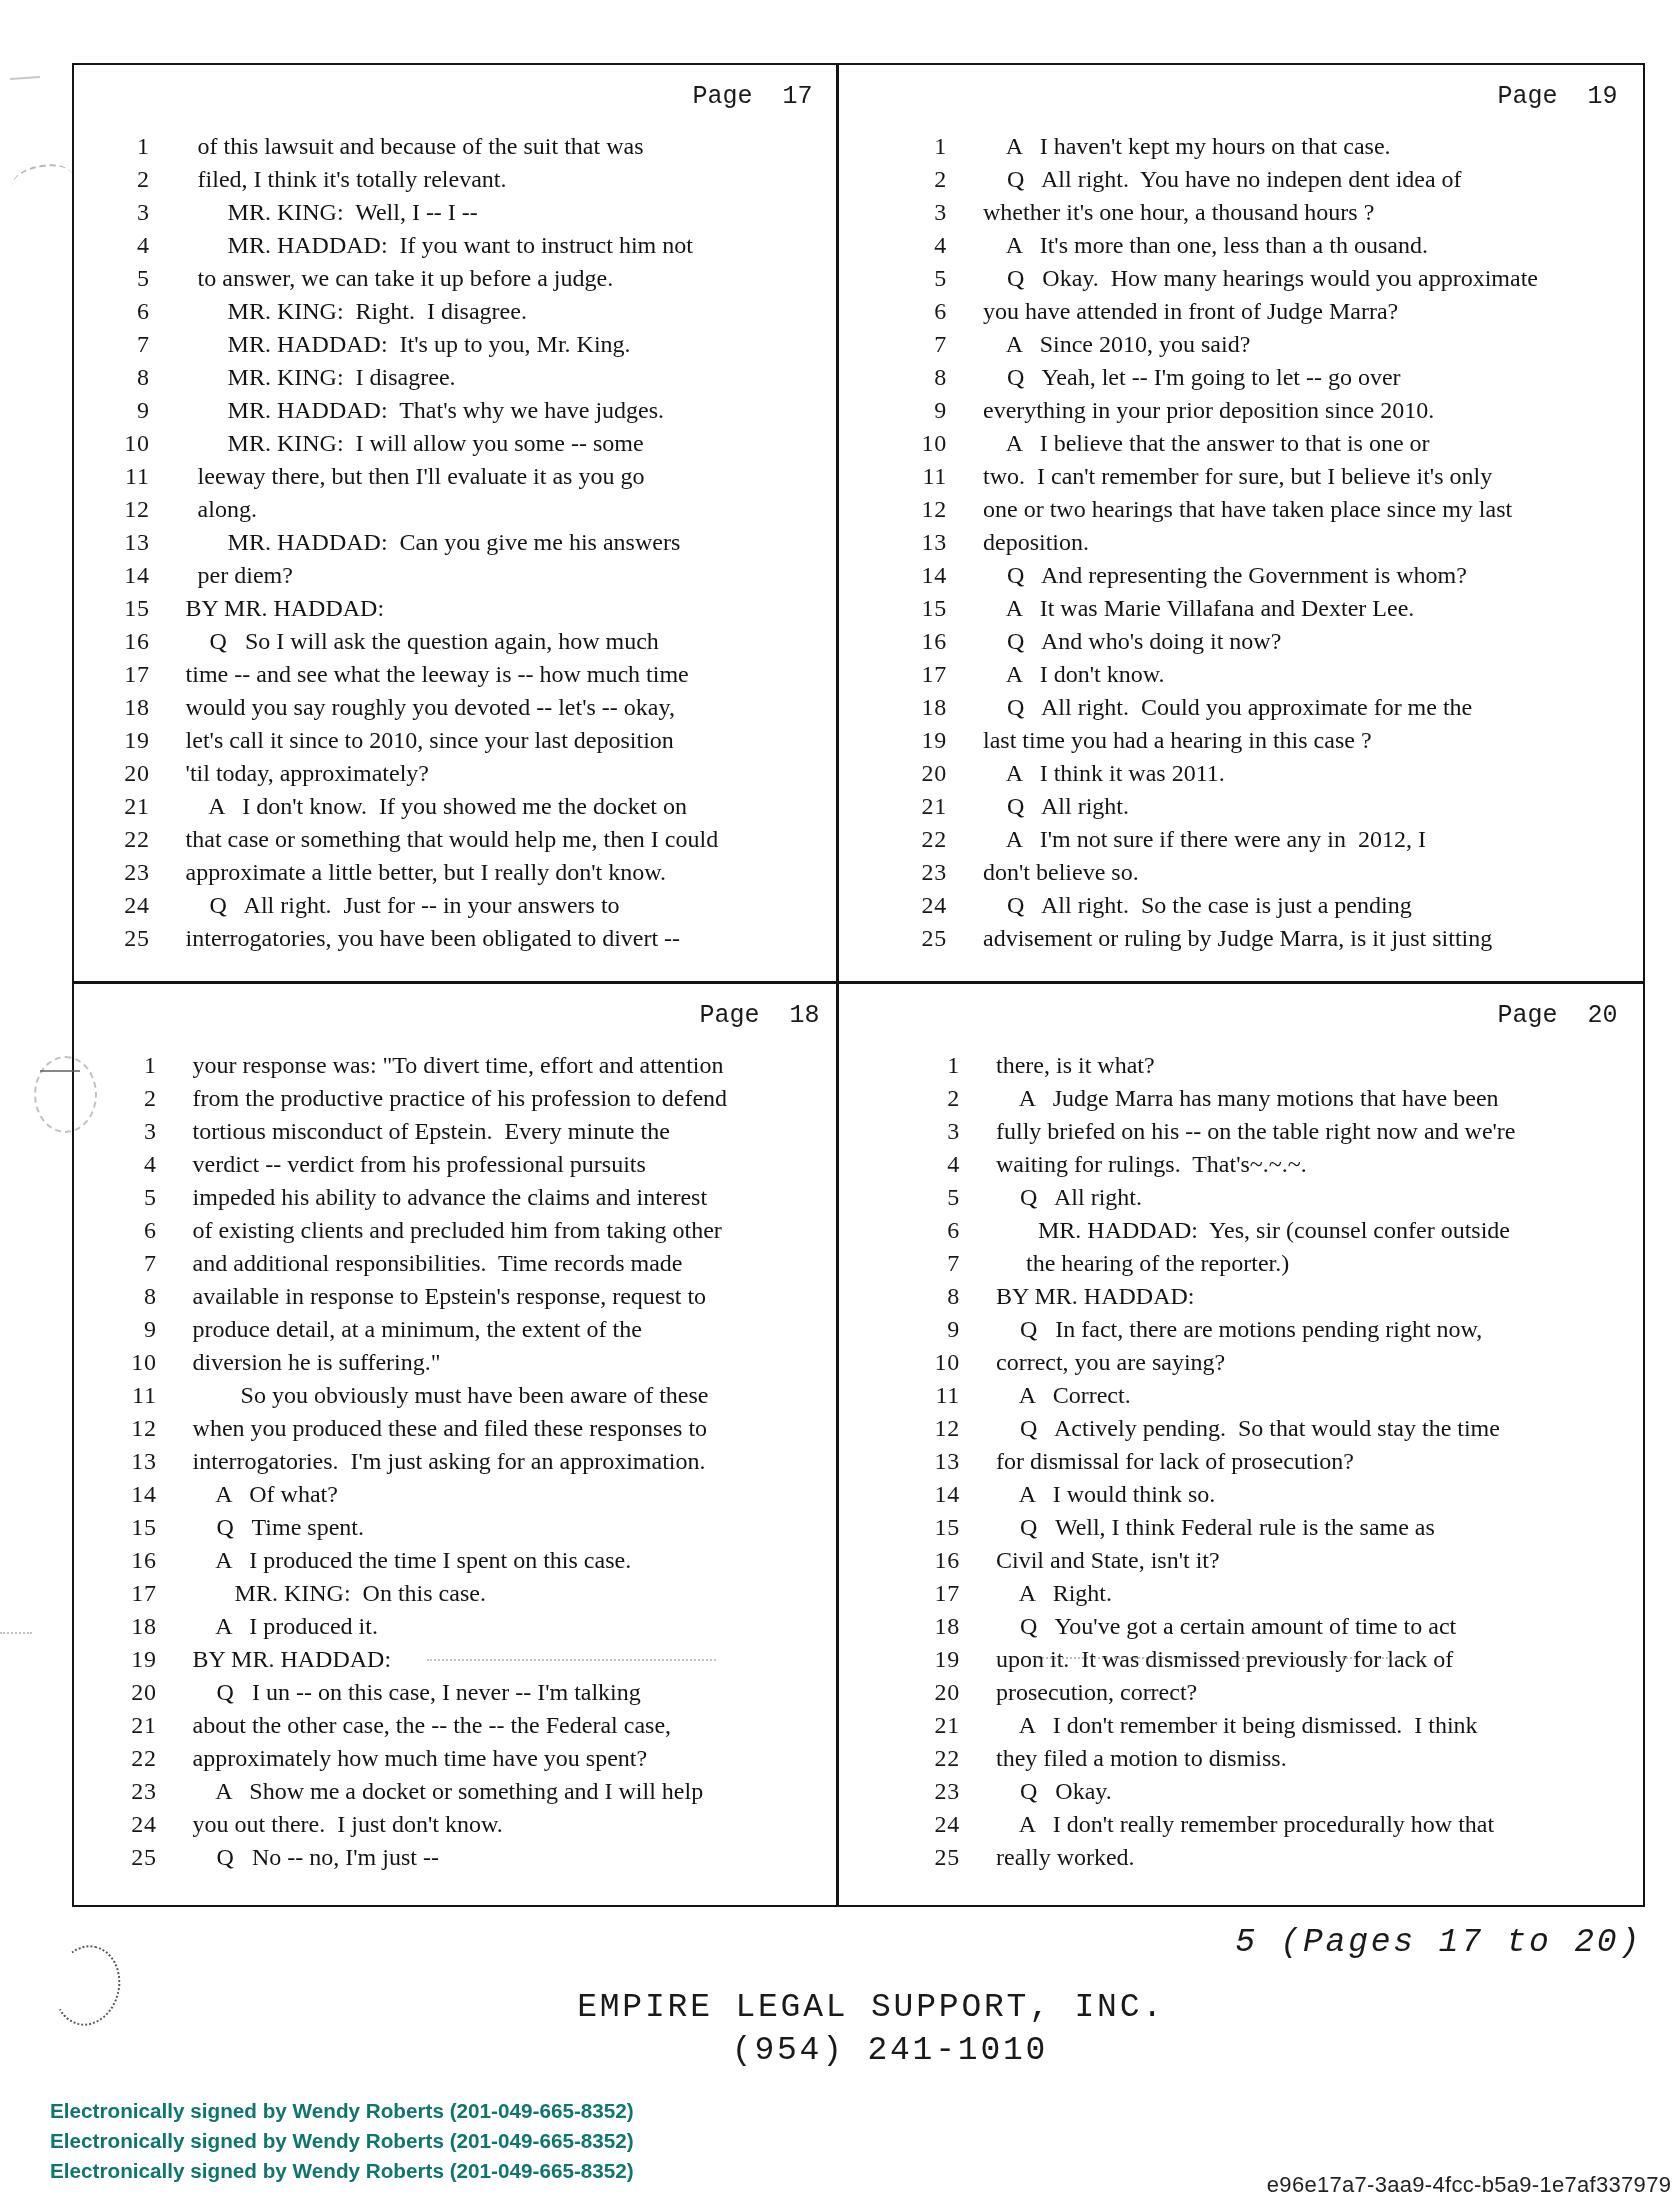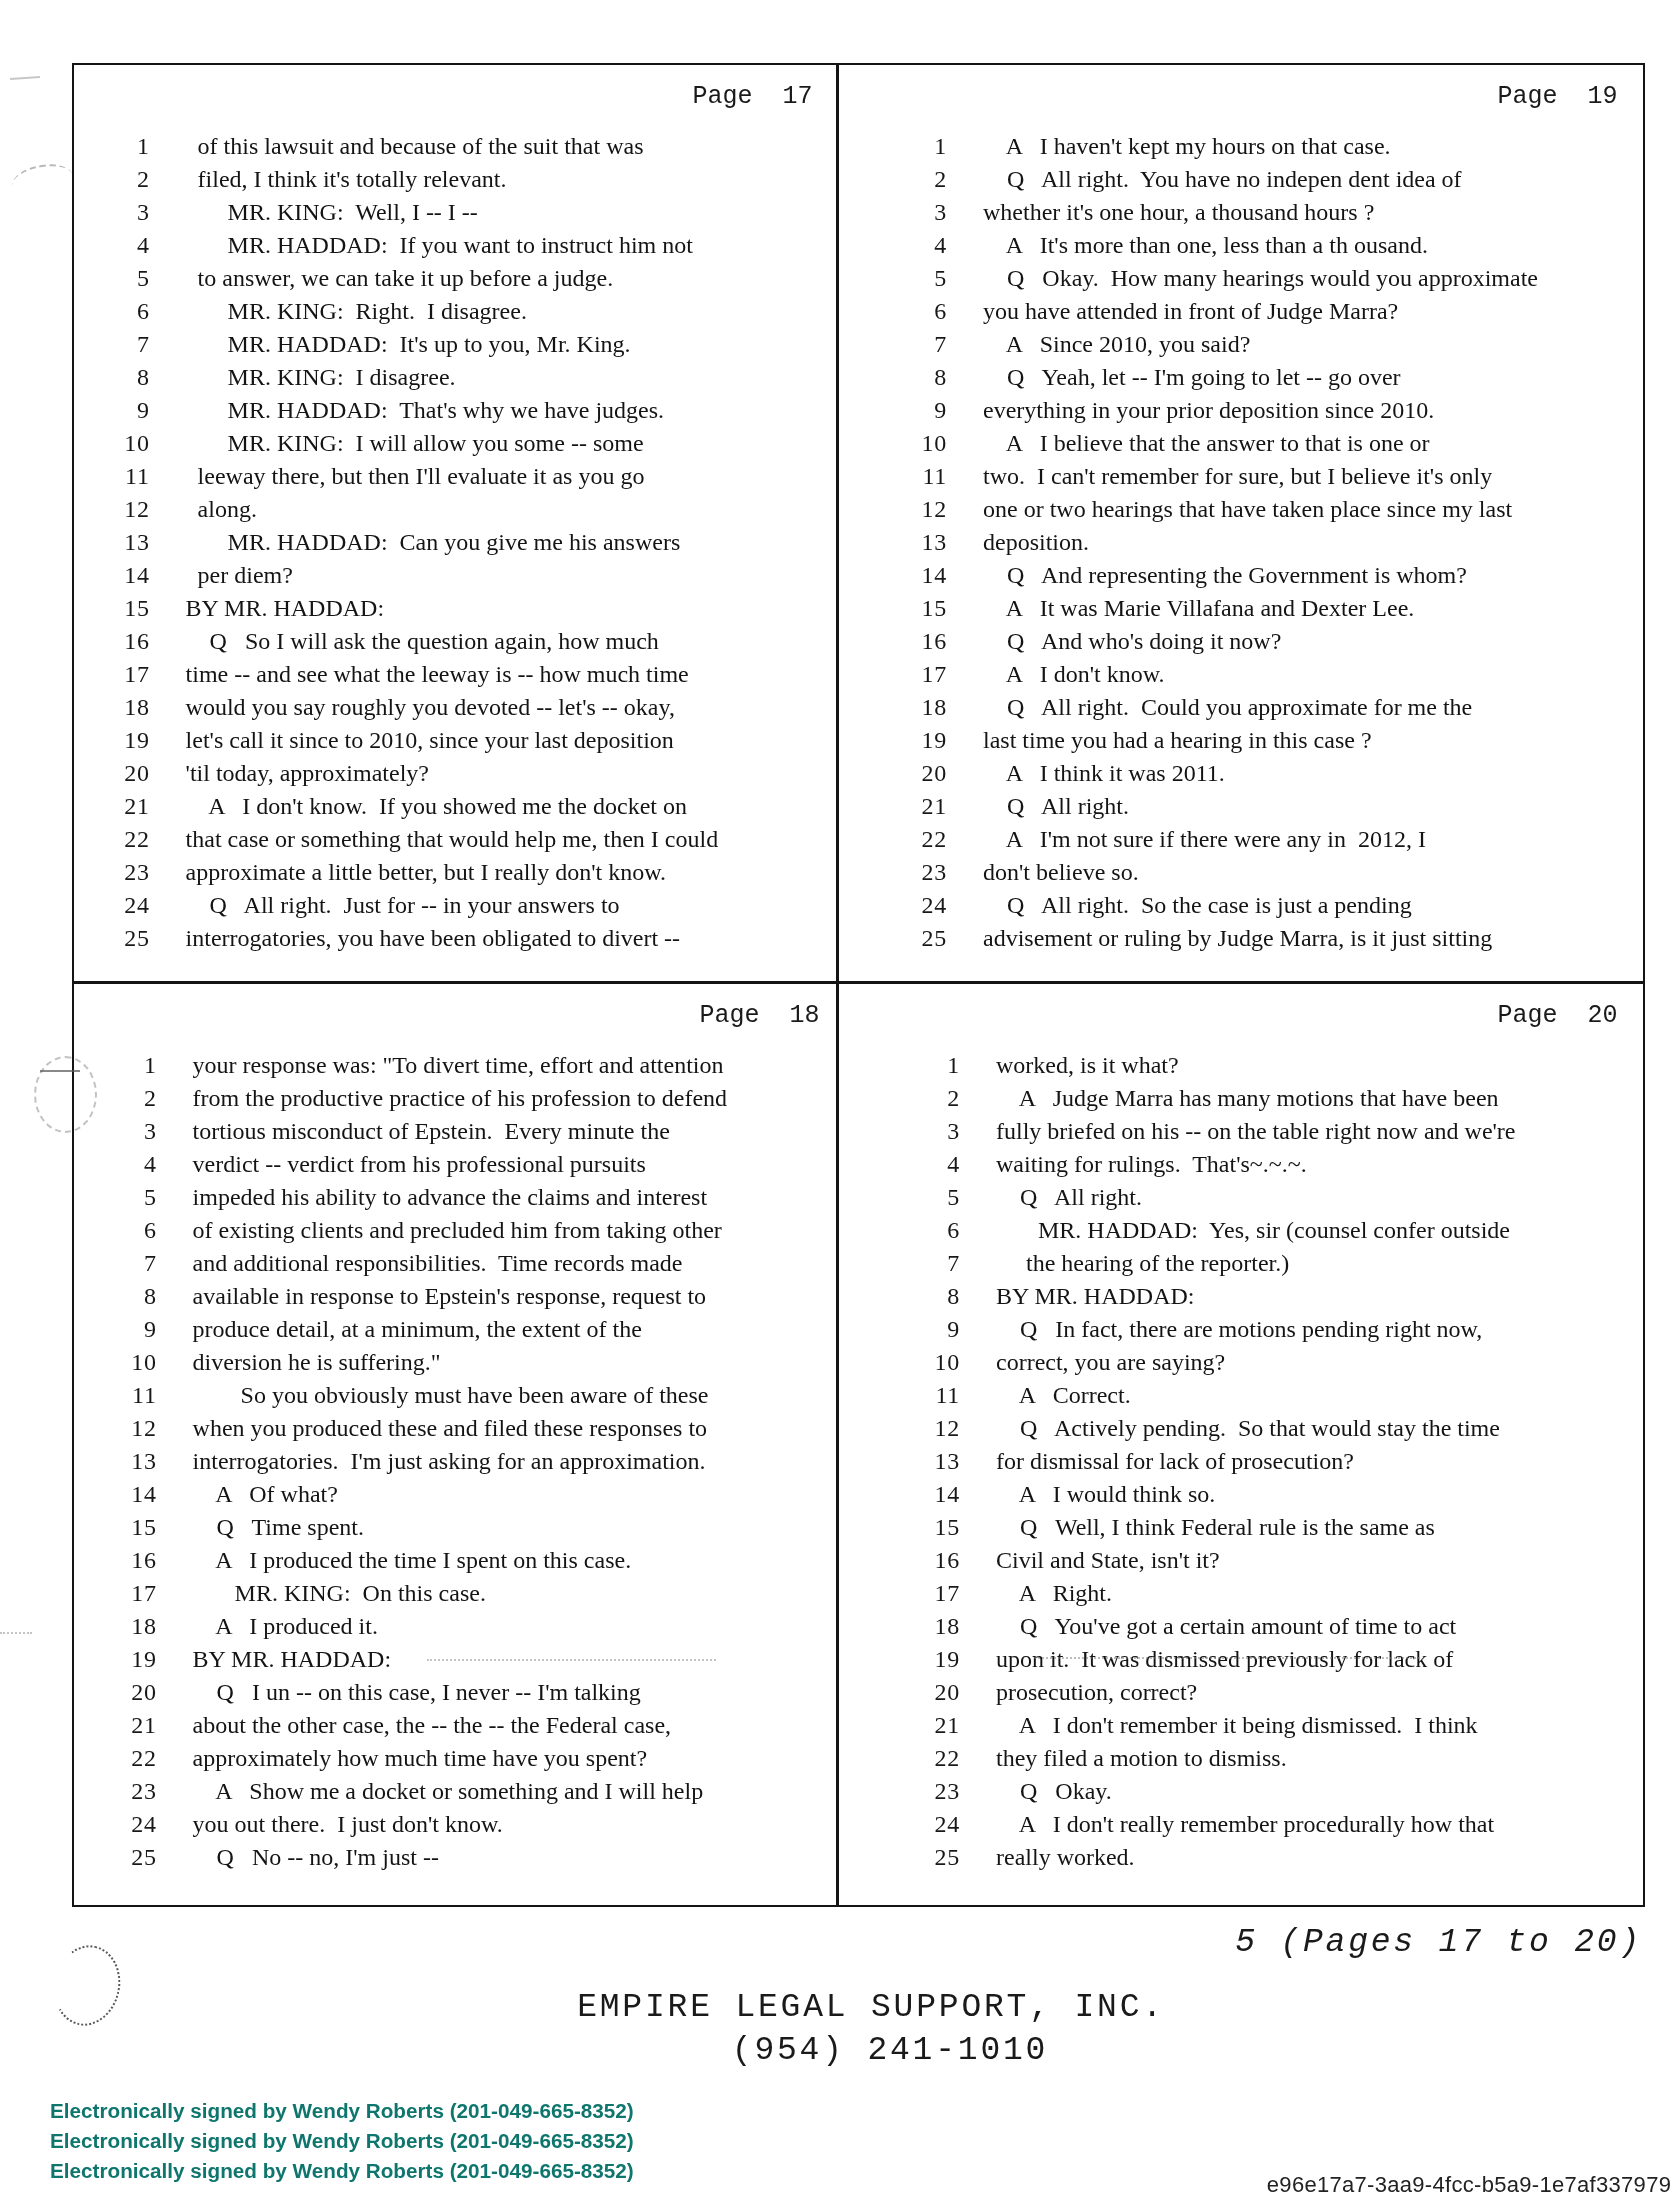--- a/index.html
+++ b/index.html
@@ -393,21 +393,21 @@
             <span class="lt">    Q   No -- no, I'm just --</span>
           </div>
         </div>
     </section>
 
     <section class="quad q20">
       <div class="page-header">Page  20</div>
       <div class="lines">
           <div class="row">
             <span class="ln">1</span>
-            <span class="lt">worked, is it what?</span>
+            <span class="lt">there, is it what?</span>
           </div>
           <div class="row">
             <span class="ln">2</span>
             <span class="lt">    A   Judge Marra has many motions that have been</span>
           </div>
           <div class="row">
             <span class="ln">3</span>
             <span class="lt">fully briefed on his -- on the table right now and we're</span>
           </div>
           <div class="row">

